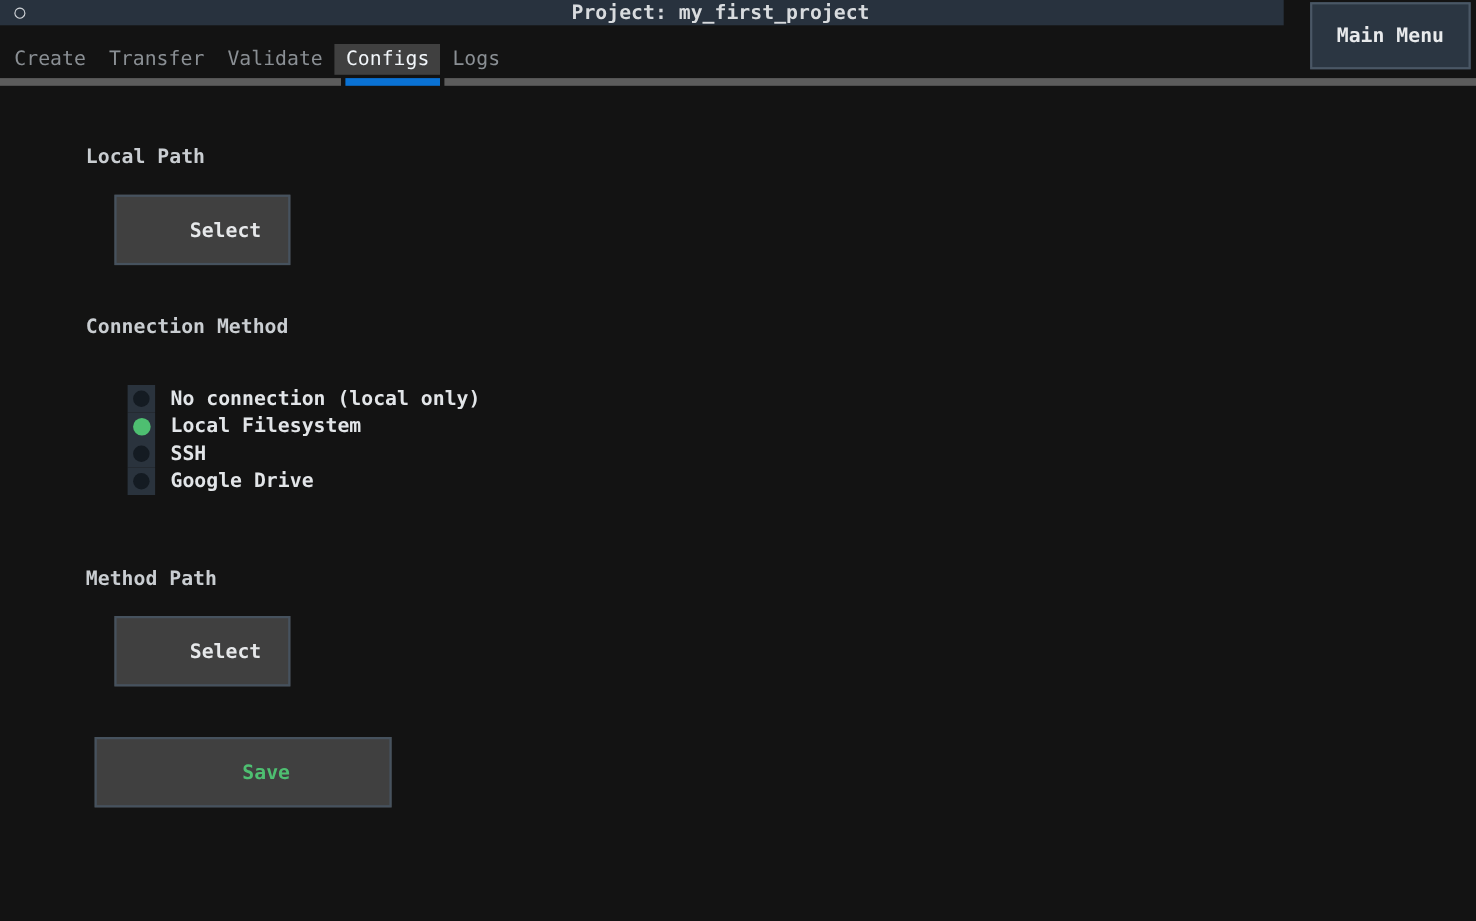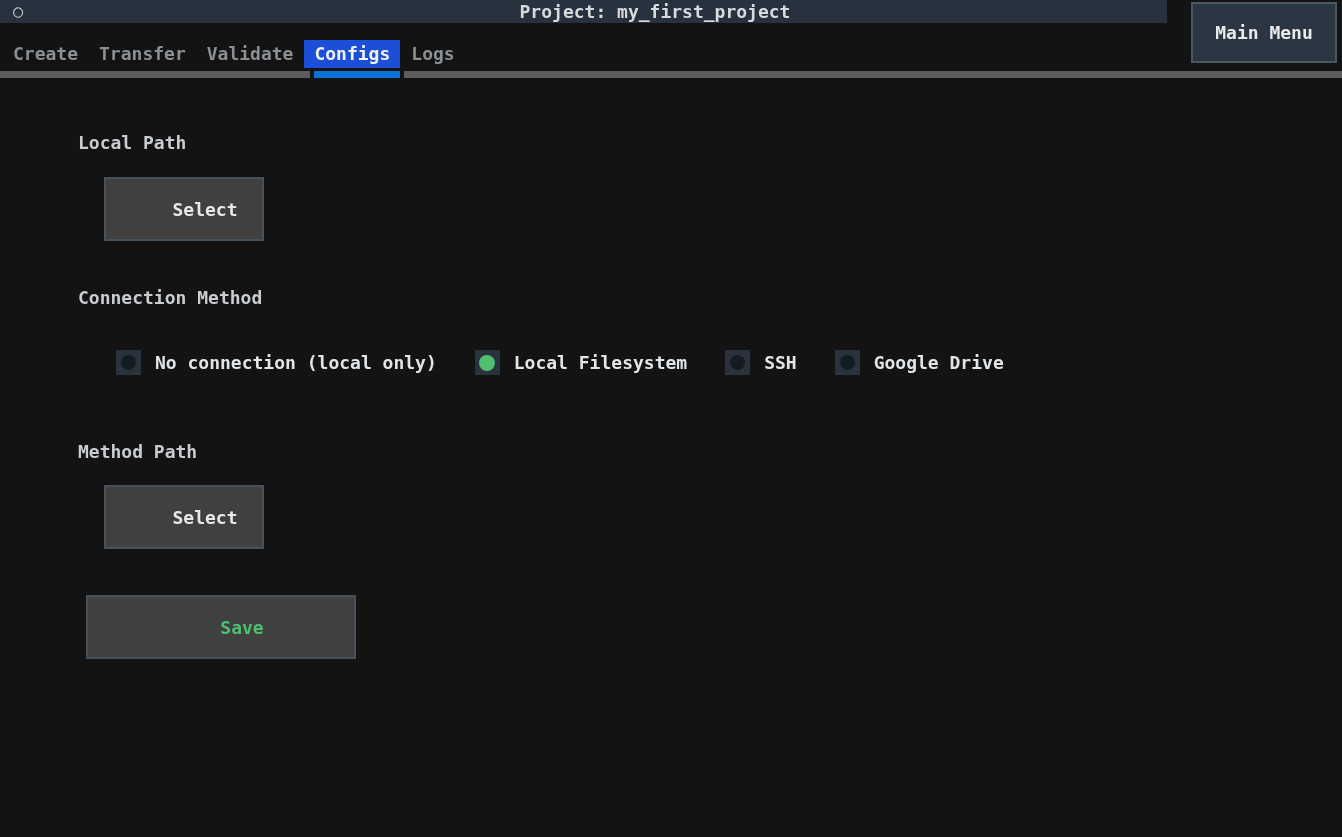--- a/index.html
+++ b/index.html
@@ -41,25 +41,25 @@
   }
 
   
   .tabs-row {
     position: absolute; left: 3px; top: 40px;
     display: flex; column-gap: 1px;
   }
   .tab {
     height: 28px; line-height: 28px;
     padding: 0 10px;
-    font-size: 18px; font-weight: bold;
+    font-size: 18px; font-weight: normal;
     color: #8a8f94;
     cursor: pointer; white-space: pre;
   }
-  .tab.active { background: #1d4ed8; color: #f2f6fa; }
+  .tab.active { background: #404040; color: #f2f6fa; }
 
   .underline-row { position: absolute; left: 0; top: 71px; width: 1342px; height: 7px; }
   .underline-seg { position: absolute; top: 0; height: 7px; background: #5c5c5c; }
   .underline-left  { left: 0; width: 310px; }
   .underline-active{ left: 314px; width: 86px; background: #0a72d4; }
   .underline-right { left: 404px; width: 938px; }
 
   
   .content { padding-left: 78px; }
   .field-label {
@@ -91,21 +91,21 @@
     display: flex; align-items: center; justify-content: center;
     cursor: pointer;
     padding-left: 42px;
   }
   .select-btn { width: 160px; margin-left: 17px; }
   .save-btn   { width: 270px; margin-left: 8px; margin-top: 46px; color: #4ebf71; }
 
   
   .radio-row {
     margin-top: 41px; margin-left: 38px;
-    display: flex; align-items: flex-start; column-gap: 38px;
+    display: flex; align-items: flex-start; column-gap: 38px; flex-direction: column;
   }
   .radio-item { display: flex; align-items: center; column-gap: 14px; cursor: pointer; }
   .radio-box {
     width: 25px; height: 25px;
     background: #2a333d;
     display: flex; align-items: center; justify-content: center;
     flex: none;
   }
   .radio-dot { width: 15px; height: 15px; border-radius: 50%; background: #141b22; }
   .radio-item.checked .radio-dot { width: 16px; height: 16px; background: #4ebf71; }

